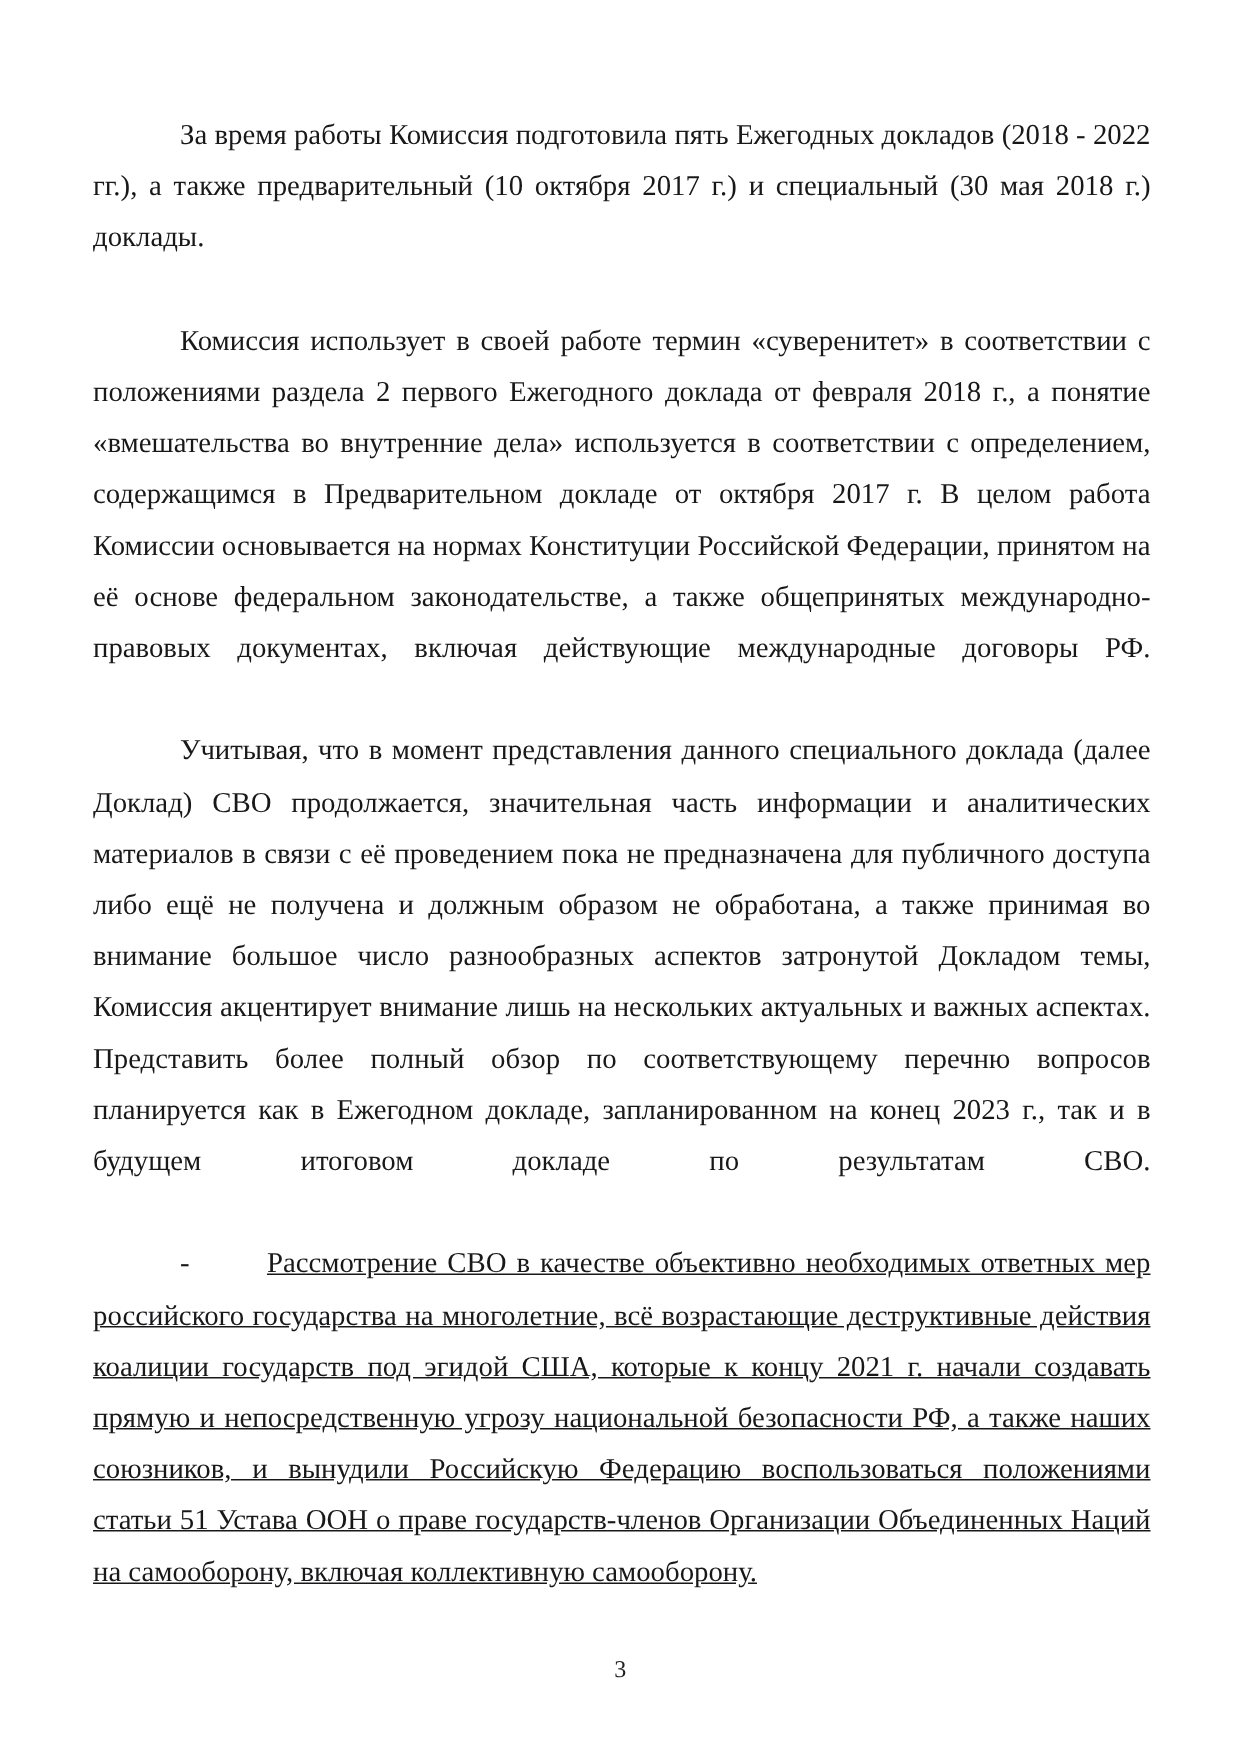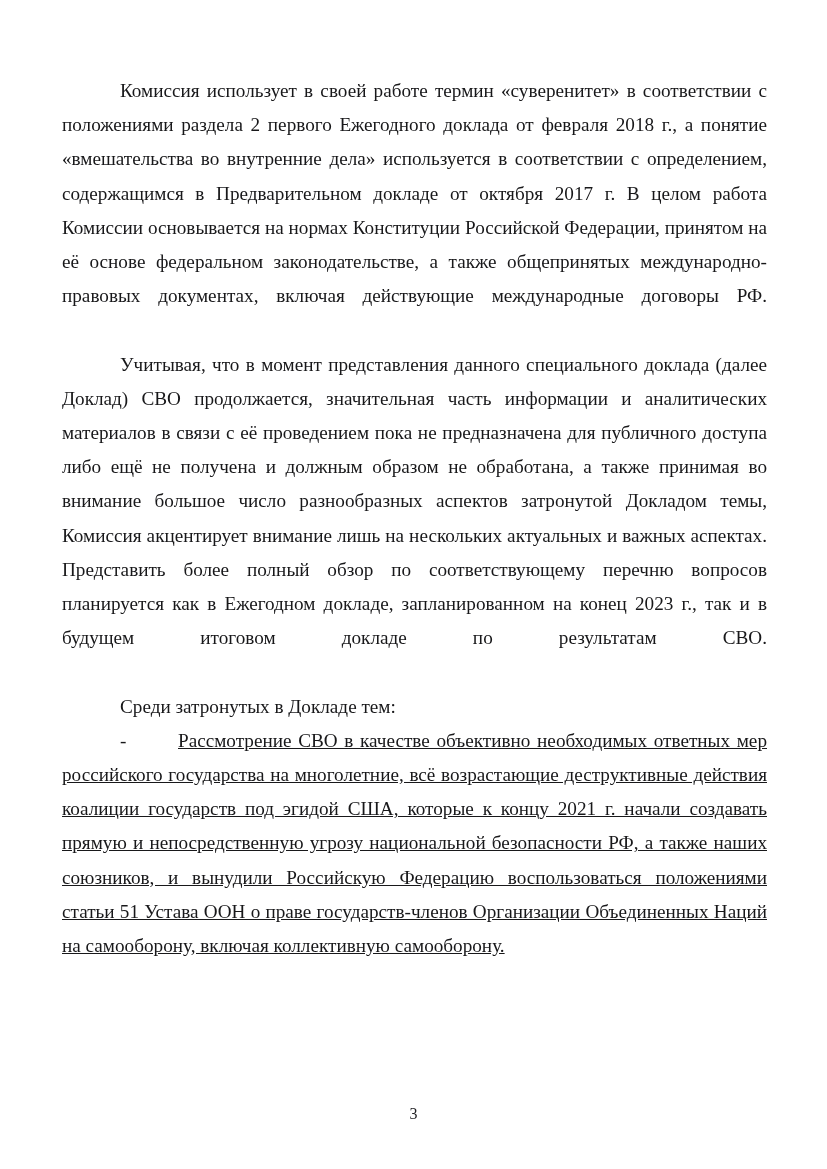--- a/index.html
+++ b/index.html
@@ -72,26 +72,26 @@
     color: #1f1f22;
   }
 </style>
 </head>
 <body>
 
 <div class="page">
 
   <div class="text-block">
 
+    <p class="para">За время работы Комиссия подготовила пять Ежегодных докладов (2018 - 2022 гг.), а также предварительный (10 октября 2017 г.) и специальный (30 мая 2018 г.) доклады.</p>
 
     <p class="para">Комиссия использует в своей работе термин «суверенитет» в соответствии с положениями раздела 2 первого Ежегодного доклада от февраля 2018 г., а понятие «вмешательства во внутренние дела» используется в соответствии с определением, содержащимся в Предварительном докладе от октября 2017 г. В целом работа Комиссии основывается на нормах Конституции Российской Федерации, принятом на её основе федеральном законодательстве, а также общепринятых международно-правовых документах, включая действующие международные договоры РФ.</p>
 
     <p class="para">Учитывая, что в момент представления данного специального доклада (далее Доклад) СВО продолжается, значительная часть информации и аналитических материалов в связи с её проведением пока не предназначена для публичного доступа либо ещё не получена и должным образом не обработана, а также принимая во внимание большое число разнообразных аспектов затронутой Докладом темы, Комиссия акцентирует внимание лишь на нескольких актуальных и важных аспектах. Представить более полный обзор по соответствующему перечню вопросов планируется как в Ежегодном докладе, запланированном на конец 2023 г., так и в будущем итоговом докладе по результатам СВО.</p>
 
-    <p class="para no-stretch">Среди затронутых в Докладе тем:</p>
 
     <p class="bullet-para"><span class="bullet-dash">-</span><span>Рассмотрение СВО в качестве объективно необходимых ответных мер российского государства на многолетние, всё возрастающие деструктивные действия коалиции государств под эгидой США, которые к концу 2021 г. начали создавать прямую и непосредственную угрозу национальной безопасности РФ, а также наших союзников, и вынудили Российскую Федерацию воспользоваться положениями статьи 51 Устава ООН о праве государств-членов Организации Объединенных Наций на самооборону, включая коллективную самооборону.</span></p>
 
   </div>
 
   <div class="page-number">3</div>
 
 </div>
 
 </body></html>

